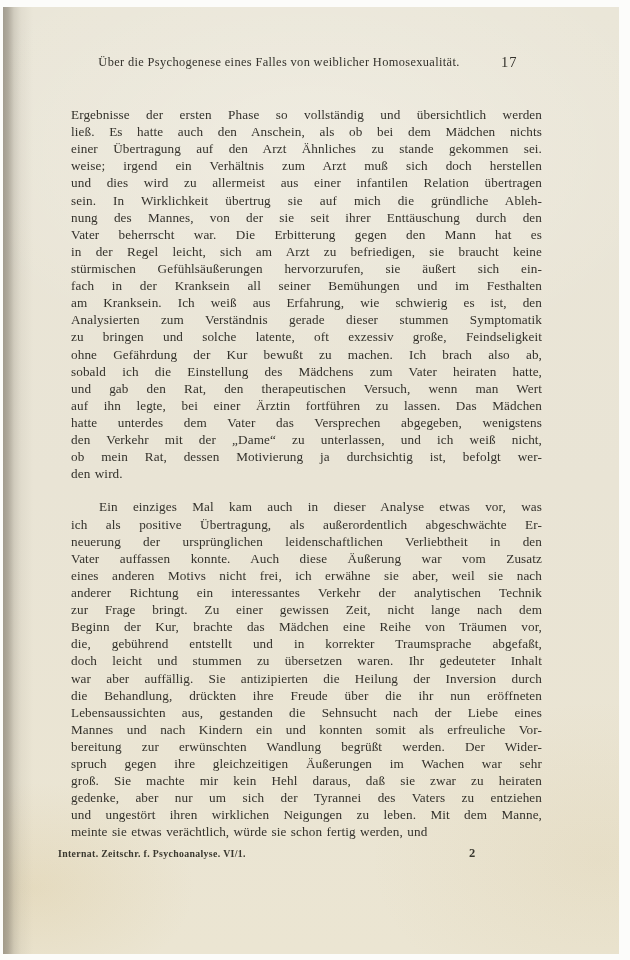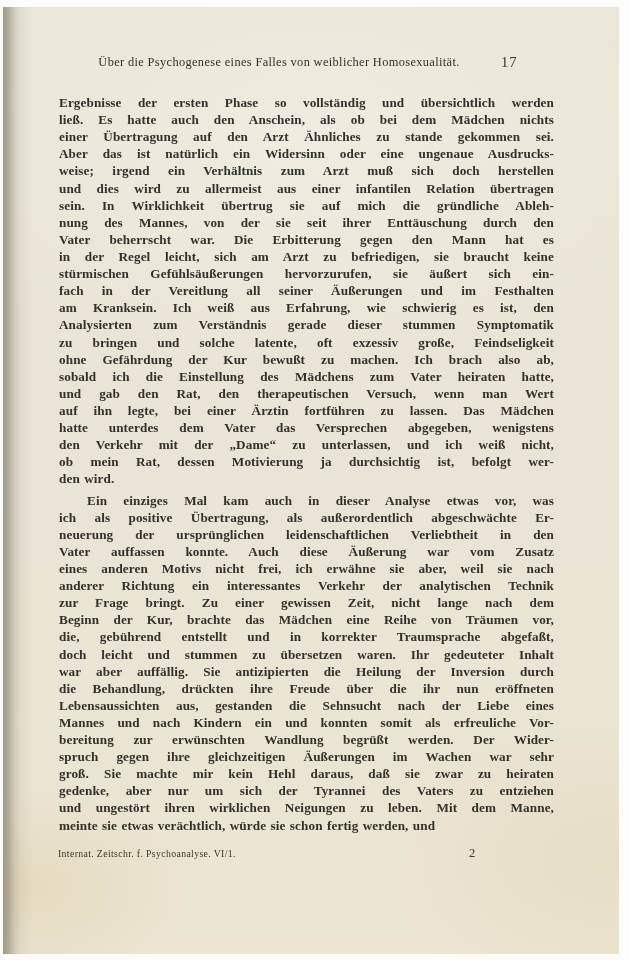--- a/index.html
+++ b/index.html
@@ -64,21 +64,21 @@
     letter-spacing: 1px;
   }
   .body-text {
     position: absolute;
     left: 52px;
     top: 83px;
     width: 503px;
     color: #33312b;
     font-size: 13.2px;
   }
-  .paragraph { margin: 4px; font-weight: bold; }
+  .paragraph { margin: 16px; }
   .line {
     height: 17.12px;
     line-height: 17.12px;
     overflow: hidden;
     text-align: justify;
     text-align-last: justify;
     letter-spacing: 0.1px;
     word-spacing: 1px;
   }
   .line.last {
@@ -86,20 +86,21 @@
     text-align-last: left;
   }
   .line.indent { text-indent: 28px; }
   .footer {
     position: absolute;
     top: 841px;
     left: 0;
     width: 504px;
     height: 16px;
     color: #3a382f;
+    font-weight: bold;
   }
   .footer .imprint {
     position: absolute;
     left: 55px;
     font-size: 9.8px;
     letter-spacing: 0.35px;
     white-space: nowrap;
   }
   .footer .sig {
     position: absolute;
@@ -118,29 +119,28 @@
     <div class="running-header">
       <span class="title">Über die Psychogenese eines Falles von weiblicher Homosexualität.</span>
       <span class="pagenum">17</span>
     </div>
 
     <div class="body-text">
         <div class="paragraph">
           <div class="line">Ergebnisse der ersten Phase so vollständig und übersichtlich werden</div>
           <div class="line">ließ.  Es hatte auch den Anschein, als ob bei dem Mädchen nichts</div>
           <div class="line">einer Übertragung auf den Arzt Ähnliches zu stande gekommen sei.</div>
-          <div class="line">Aber das ist natürlich ein Widersinn oder eine ungenaue Ausdrucks-</div>
           <div class="line">weise; irgend ein Verhältnis zum Arzt muß sich doch herstellen</div>
           <div class="line">und dies wird zu allermeist aus einer infantilen Relation übertragen</div>
           <div class="line">sein.  In Wirklichkeit übertrug sie auf mich die gründliche Ableh-</div>
           <div class="line">nung des Mannes, von der sie seit ihrer Enttäuschung durch den</div>
           <div class="line">Vater beherrscht war.  Die Erbitterung gegen den Mann hat es</div>
           <div class="line">in der Regel leicht, sich am Arzt zu befriedigen, sie braucht keine</div>
           <div class="line">stürmischen Gefühlsäußerungen hervorzurufen, sie äußert sich ein-</div>
-          <div class="line">fach in der Vereitlung all seiner Äußerungen und im Festhalten</div>
+          <div class="line">fach in der Kranksein all seiner Bemühungen und im Festhalten</div>
           <div class="line">am Kranksein.  Ich weiß aus Erfahrung, wie schwierig es ist, den</div>
           <div class="line">Analysierten zum Verständnis gerade dieser stummen Symptomatik</div>
           <div class="line">zu bringen und solche latente, oft exzessiv große, Feindseligkeit</div>
           <div class="line">ohne Gefährdung der Kur bewußt zu machen.  Ich brach also ab,</div>
           <div class="line">sobald ich die Einstellung des Mädchens zum Vater heiraten hatte,</div>
           <div class="line">und gab den Rat, den therapeutischen Versuch, wenn man Wert</div>
           <div class="line">auf ihn legte, bei einer Ärztin fortführen zu lassen.  Das Mädchen</div>
           <div class="line">hatte unterdes dem Vater das Versprechen abgegeben, wenigstens</div>
           <div class="line">den Verkehr mit der „Dame“ zu unterlassen, und ich weiß nicht,</div>
           <div class="line">ob mein Rat, dessen Motivierung ja durchsichtig ist, befolgt wer-</div>

